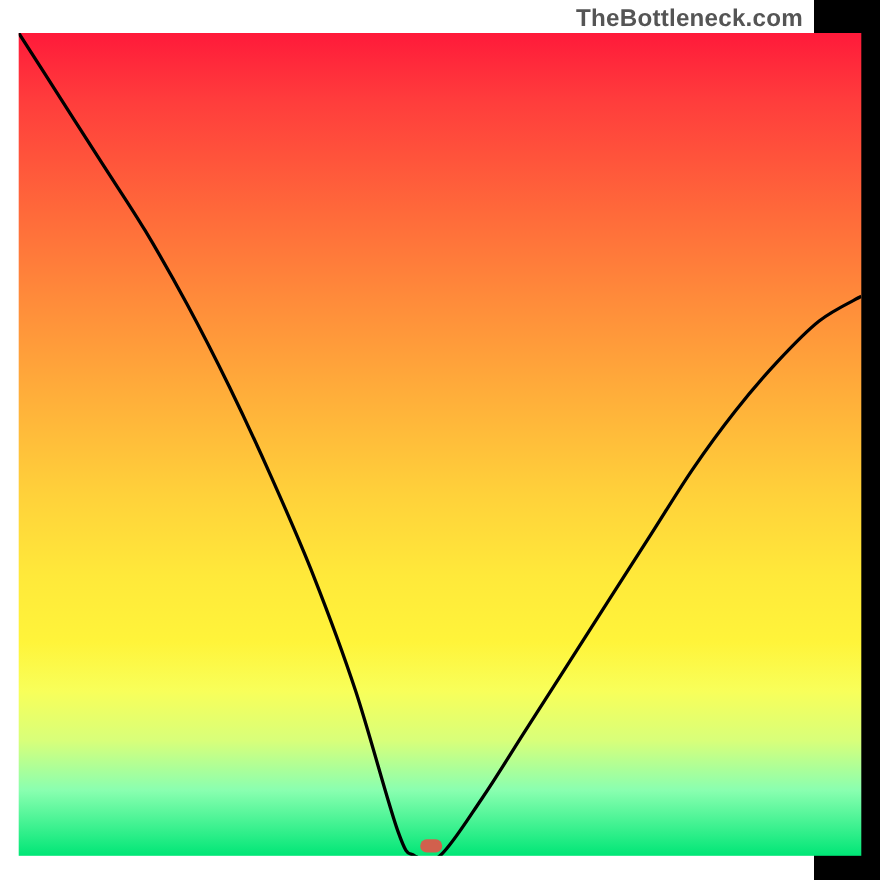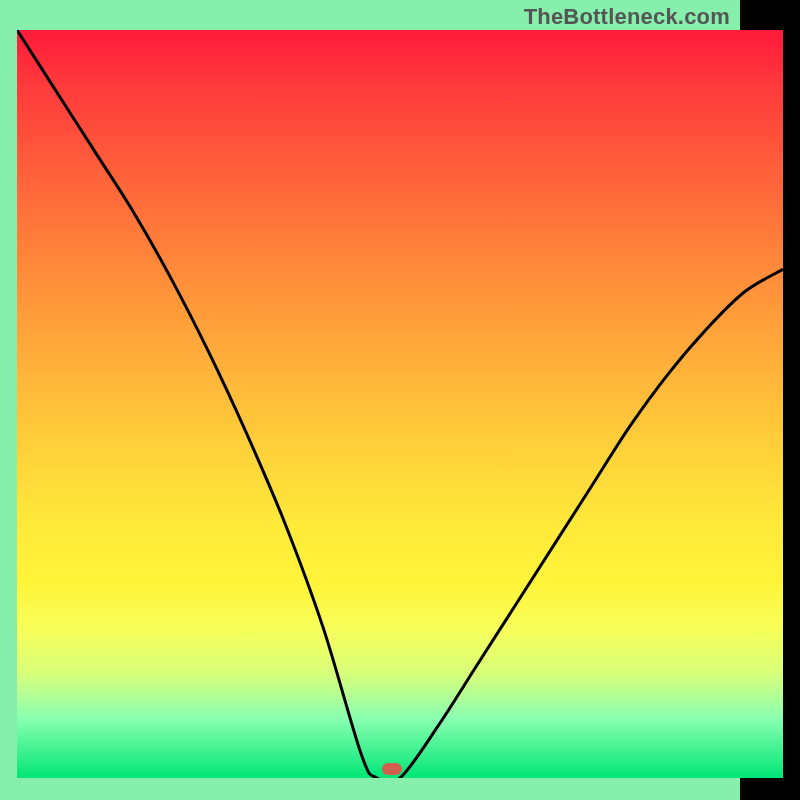--- a/index.html
+++ b/index.html
@@ -8,21 +8,21 @@
     width: 800px;
     height: 800px;
     background: #000;
     font-family: Arial, Helvetica, sans-serif;
     overflow: hidden;
   }
   .frame {
     position: relative;
     width: 740px;
     height: 800px;
-    background: #86efac;
+    background: #ffffff;
   }
   .watermark {
     position: absolute;
     top: 4px;
     right: 10px;
     color: #555;
     font-size: 22px;
     font-weight: 600;
     letter-spacing: 0.2px;
     user-select: none;

